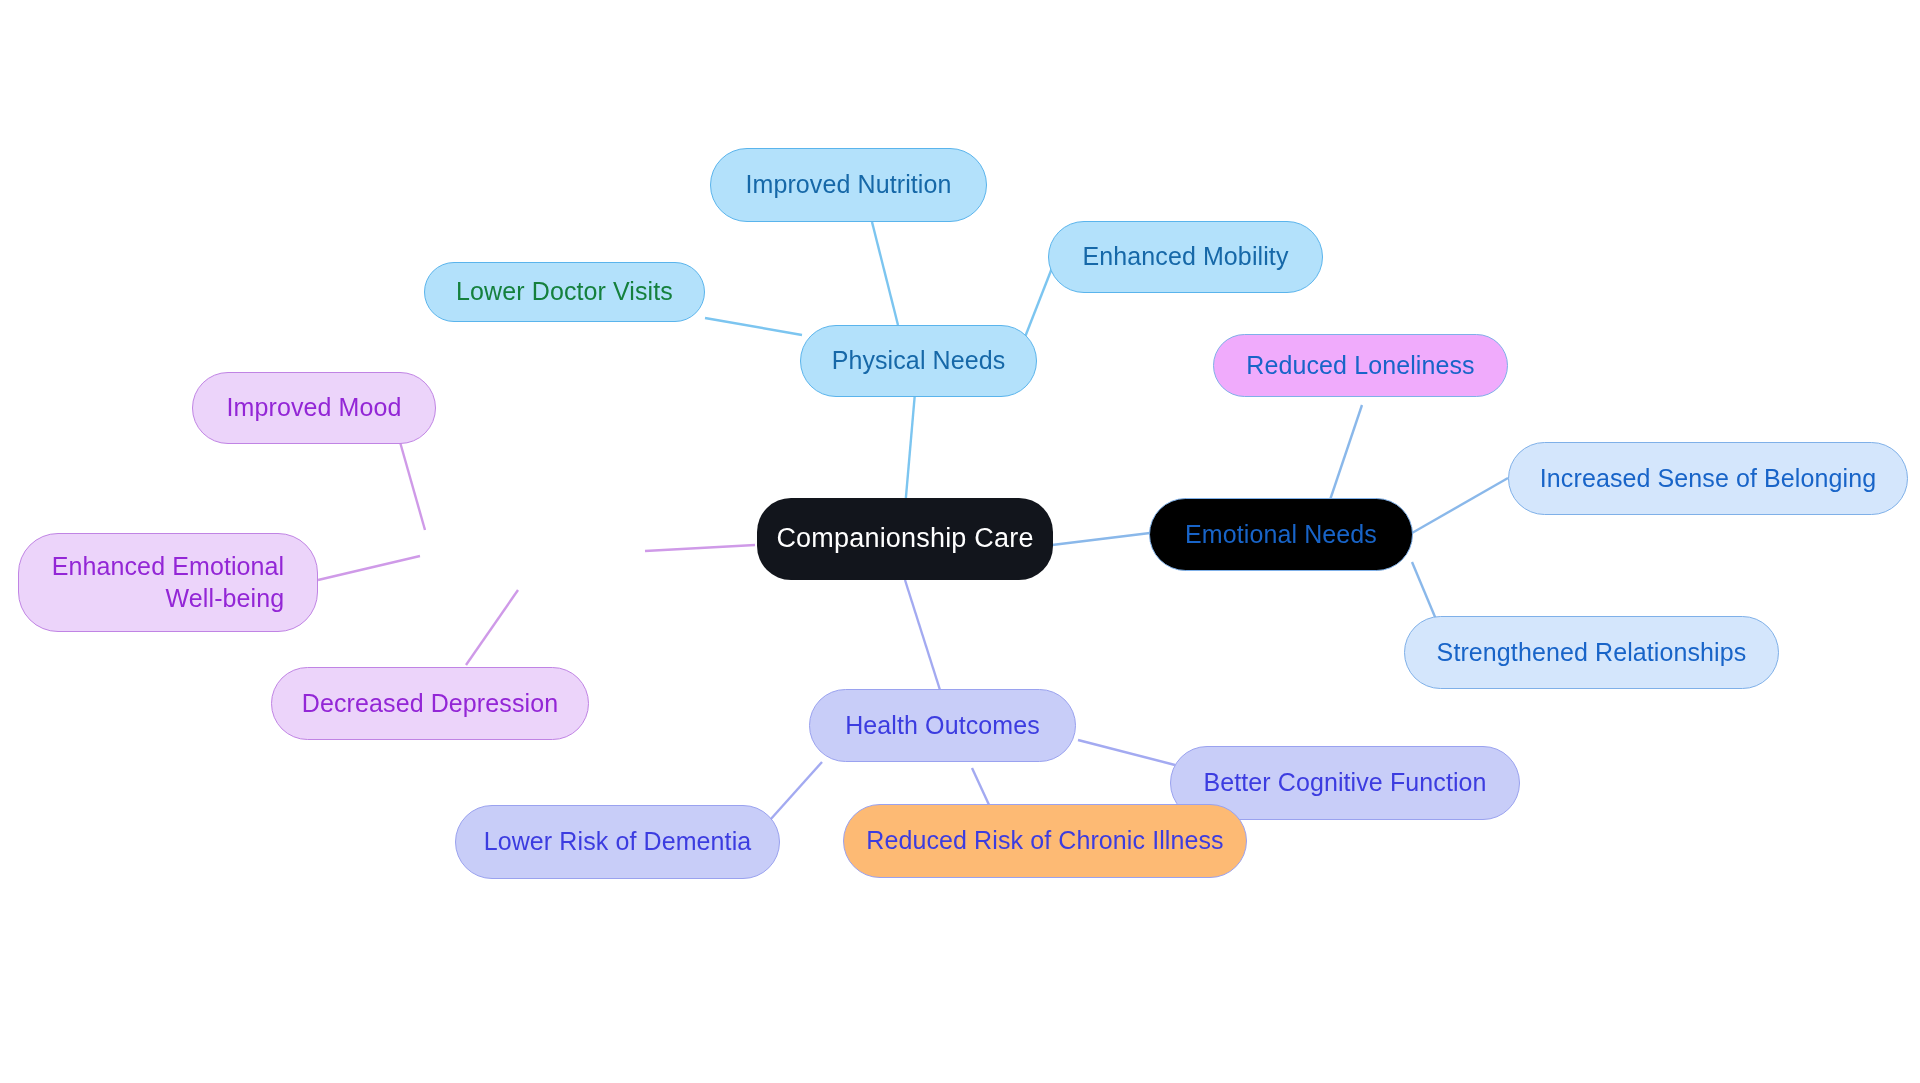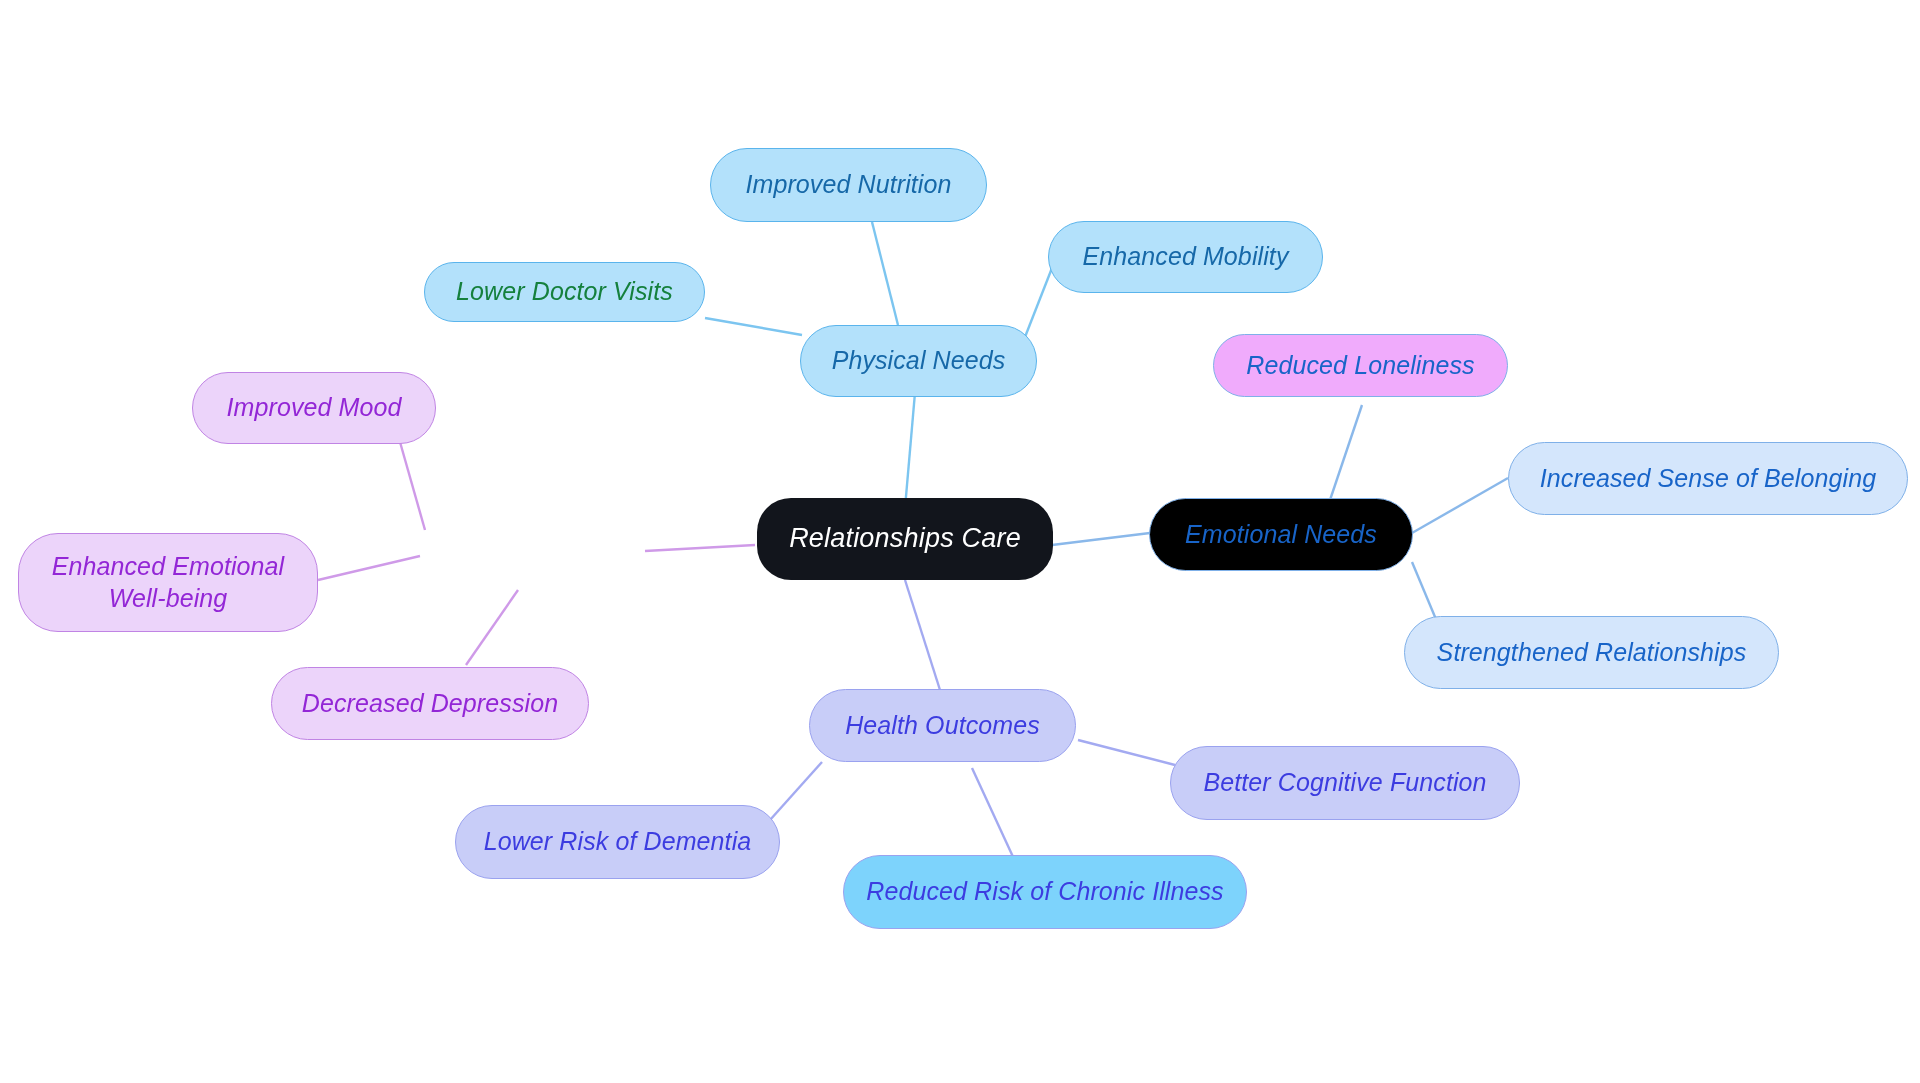--- a/index.html
+++ b/index.html
@@ -24,28 +24,27 @@
     width: 1920px;
     height: 1083px;
     pointer-events: none;
   }
   .node {
     position: absolute;
     box-sizing: border-box;
     display: flex;
     align-items: center;
     justify-content: center;
-    text-align: center;
+    text-align: right;
     border-radius: 40px;
     border-style: solid;
     border-width: 1.6px;
     white-space: pre;
     line-height: 1.25;
     letter-spacing: 0.1px;
-    font-style: italic;
   }
   .node-root {
     border-radius: 34px;
     border-width: 0px;
     font-size: 27px;
     letter-spacing: 0.2px;
   }
   .node-branch {
     font-size: 25px;
   }
@@ -75,21 +74,21 @@
 
     <path d="M 1330 500 L 1362 405" stroke="#8ab8ea" stroke-width="2.4" fill="none"></path>
     <path d="M 1412 533 L 1508 478" stroke="#8ab8ea" stroke-width="2.4" fill="none"></path>
     <path d="M 1412 562 L 1448 648" stroke="#8ab8ea" stroke-width="2.4" fill="none"></path>
 
     <path d="M 1078 740 L 1175 765" stroke="#a3aaf1" stroke-width="2.4" fill="none"></path>
     <path d="M 972 768 L 1020 872" stroke="#a3aaf1" stroke-width="2.4" fill="none"></path>
     <path d="M 822 762 L 770 820" stroke="#a3aaf1" stroke-width="2.4" fill="none"></path>
   </svg>
 
-  <div class="node node-root" style="left:757px; top:498px; width:296px; height:82px; background:#12151c; color:#ffffff;">Relationships Care</div>
+  <div class="node node-root" style="left:757px; top:498px; width:296px; height:82px; background:#12151c; color:#ffffff;">Companionship Care</div>
 
   <div class="node node-branch" style="left:800px; top:325px; width:237px; height:72px; background:#b3e1fb; border-color:#5ab4ec; color:#1668a8;">Physical Needs</div>
 
   <div class="node node-leaf" style="left:710px; top:148px; width:277px; height:74px; background:#b3e1fb; border-color:#5ab4ec; color:#1668a8;">Improved Nutrition</div>
 
   <div class="node node-leaf" style="left:424px; top:262px; width:281px; height:60px; background:#b3e1fb; border-color:#5ab4ec; color:#15803d;">Lower Doctor Visits</div>
 
   <div class="node node-leaf" style="left:1048px; top:198px; width:275px; height:72px; background:#b3e1fb; border-color:#5ab4ec; color:#1668a8;margin-top:23px;">Enhanced Mobility</div>
 
 
@@ -105,17 +104,17 @@
   <div class="node node-leaf" style="left:1213px; top:334px; width:295px; height:63px; background:#f0abfc; border-color:#7fb0e8; color:#1864c8;">Reduced Loneliness</div>
 
   <div class="node node-leaf" style="left:1508px; top:442px; width:400px; height:73px; background:#d4e6fc; border-color:#7fb0e8; color:#1864c8;">Increased Sense of Belonging</div>
 
   <div class="node node-leaf" style="left:1404px; top:616px; width:375px; height:73px; background:#d4e6fc; border-color:#7fb0e8; color:#1864c8;">Strengthened Relationships</div>
 
   <div class="node node-branch" style="left:809px; top:689px; width:267px; height:73px; background:#c8cdf8; border-color:#9aa2ef; color:#3c3ce0;">Health Outcomes</div>
 
   <div class="node node-leaf" style="left:1170px; top:746px; width:350px; height:74px; background:#c8cdf8; border-color:#9aa2ef; color:#3c3ce0;">Better Cognitive Function</div>
 
-  <div class="node node-leaf" style="left:843px; top:855px; width:404px; height:74px; background:#7dd3fc; border-color:#9aa2ef; color:#3c3ce0;">Reduced Risk of Chronic Illness</div>
+  <div class="node node-leaf" style="left:843px; top:804px; width:404px; height:74px; background:#fdba74; border-color:#9aa2ef; color:#3c3ce0;">Reduced Risk of Chronic Illness</div>
 
   <div class="node node-leaf" style="left:455px; top:805px; width:325px; height:74px; background:#c8cdf8; border-color:#9aa2ef; color:#3c3ce0;">Lower Risk of Dementia</div>
 
 </div>
 
 </body></html>

